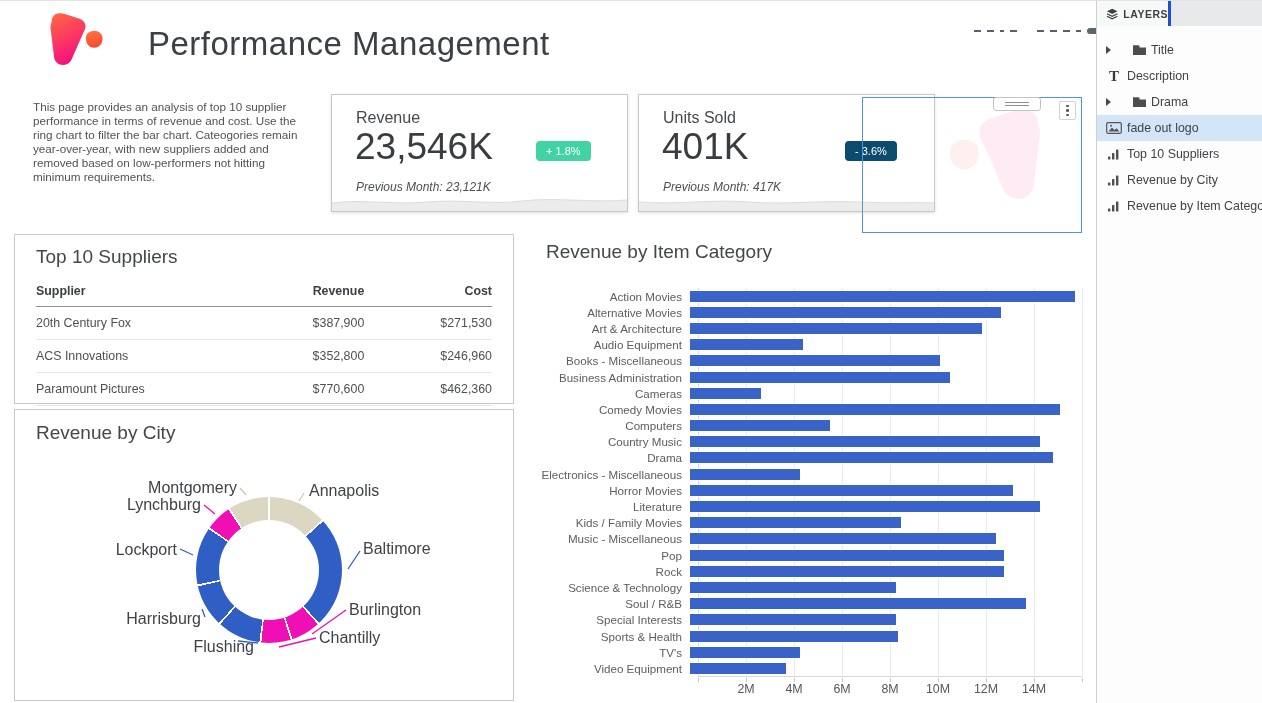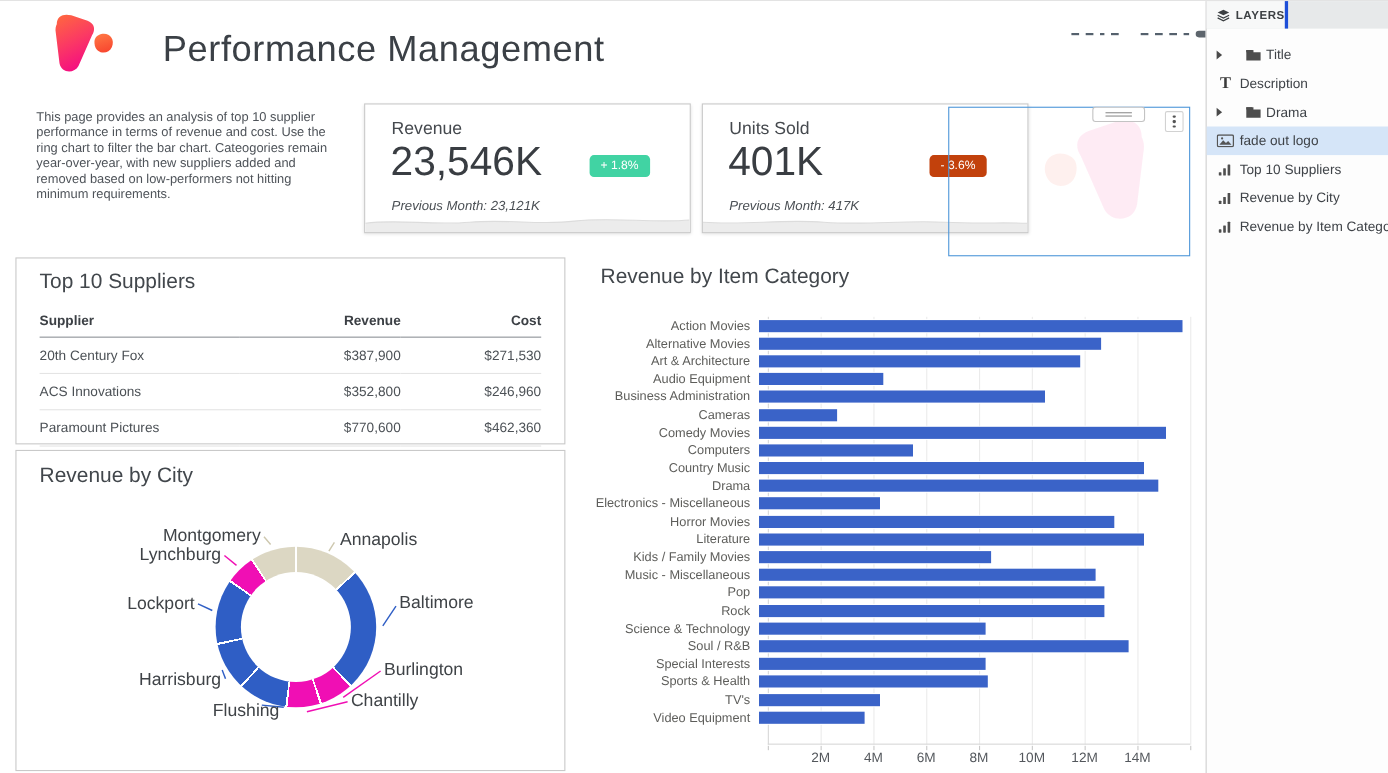--- a/index.html
+++ b/index.html
@@ -152,21 +152,21 @@
       <div class="kpi-prev">Previous Month: 23,121K</div>
       <svg class="kpi-spark" viewBox="0 0 295 20" preserveAspectRatio="none">
         <path d="M0 12 C30 8 60 14 95 11 C130 8 160 14 190 10 C225 6 260 12 295 9 L295 20 L0 20 Z" fill="#ececec"></path>
         <path d="M0 12 C30 8 60 14 95 11 C130 8 160 14 190 10 C225 6 260 12 295 9" fill="none" stroke="#dcdcdc" stroke-width="1"></path>
       </svg>
     </div>
 
     <div class="kpi-card" style="left:638px">
       <div class="kpi-label">Units Sold</div>
       <div class="kpi-value">401K</div>
-      <div class="kpi-badge" id="badge1" style="left: 206px; background: #c2410c;">- 3.6%</div>
+      <div class="kpi-badge" id="badge1" style="left: 206px; background: #0c4a6e;">- 3.6%</div>
       <div class="kpi-prev">Previous Month: 417K</div>
       <svg class="kpi-spark" viewBox="0 0 295 20" preserveAspectRatio="none">
         <path d="M0 11 C40 14 70 8 110 11 C150 14 180 9 220 11 C250 12.5 275 11 295 12 L295 20 L0 20 Z" fill="#ececec"></path>
         <path d="M0 11 C40 14 70 8 110 11 C150 14 180 9 220 11 C250 12.5 275 11 295 12" fill="none" stroke="#dcdcdc" stroke-width="1"></path>
       </svg>
     </div>
 
     <div class="sel-box">
       <svg class="sel-logo" viewBox="0 0 100 90">
         <path d="M24 16 C24 6 32 4 40 6 L58 12 C66 15 67 22 63 28 L48 62 C43 71 29 70 27 59 L23 26 C22 21 23 18 24 16 Z" fill="#f5117f"></path>
@@ -285,20 +285,26 @@
                 <div class="bar" style="width: 74.375%; background: rgb(58, 99, 200);"></div>
               </div>
             </div>
             <div class="bar-row">
               <div class="bar-label">Audio Equipment</div>
               <div class="bar-track">
                 <div class="bar" style="width: 28.75%; background: rgb(58, 99, 200);"></div>
               </div>
             </div>
             <div class="bar-row">
+              <div class="bar-label">Books - Miscellaneous</div>
+              <div class="bar-track">
+                <div class="bar" style="width: 63.75%; background: rgb(58, 99, 200);"></div>
+              </div>
+            </div>
+            <div class="bar-row">
               <div class="bar-label">Business Administration</div>
               <div class="bar-track">
                 <div class="bar" style="width: 66.25%; background: rgb(58, 99, 200);"></div>
               </div>
             </div>
             <div class="bar-row">
               <div class="bar-label">Cameras</div>
               <div class="bar-track">
                 <div class="bar" style="width: 18.125%; background: rgb(58, 99, 200);"></div>
               </div>

